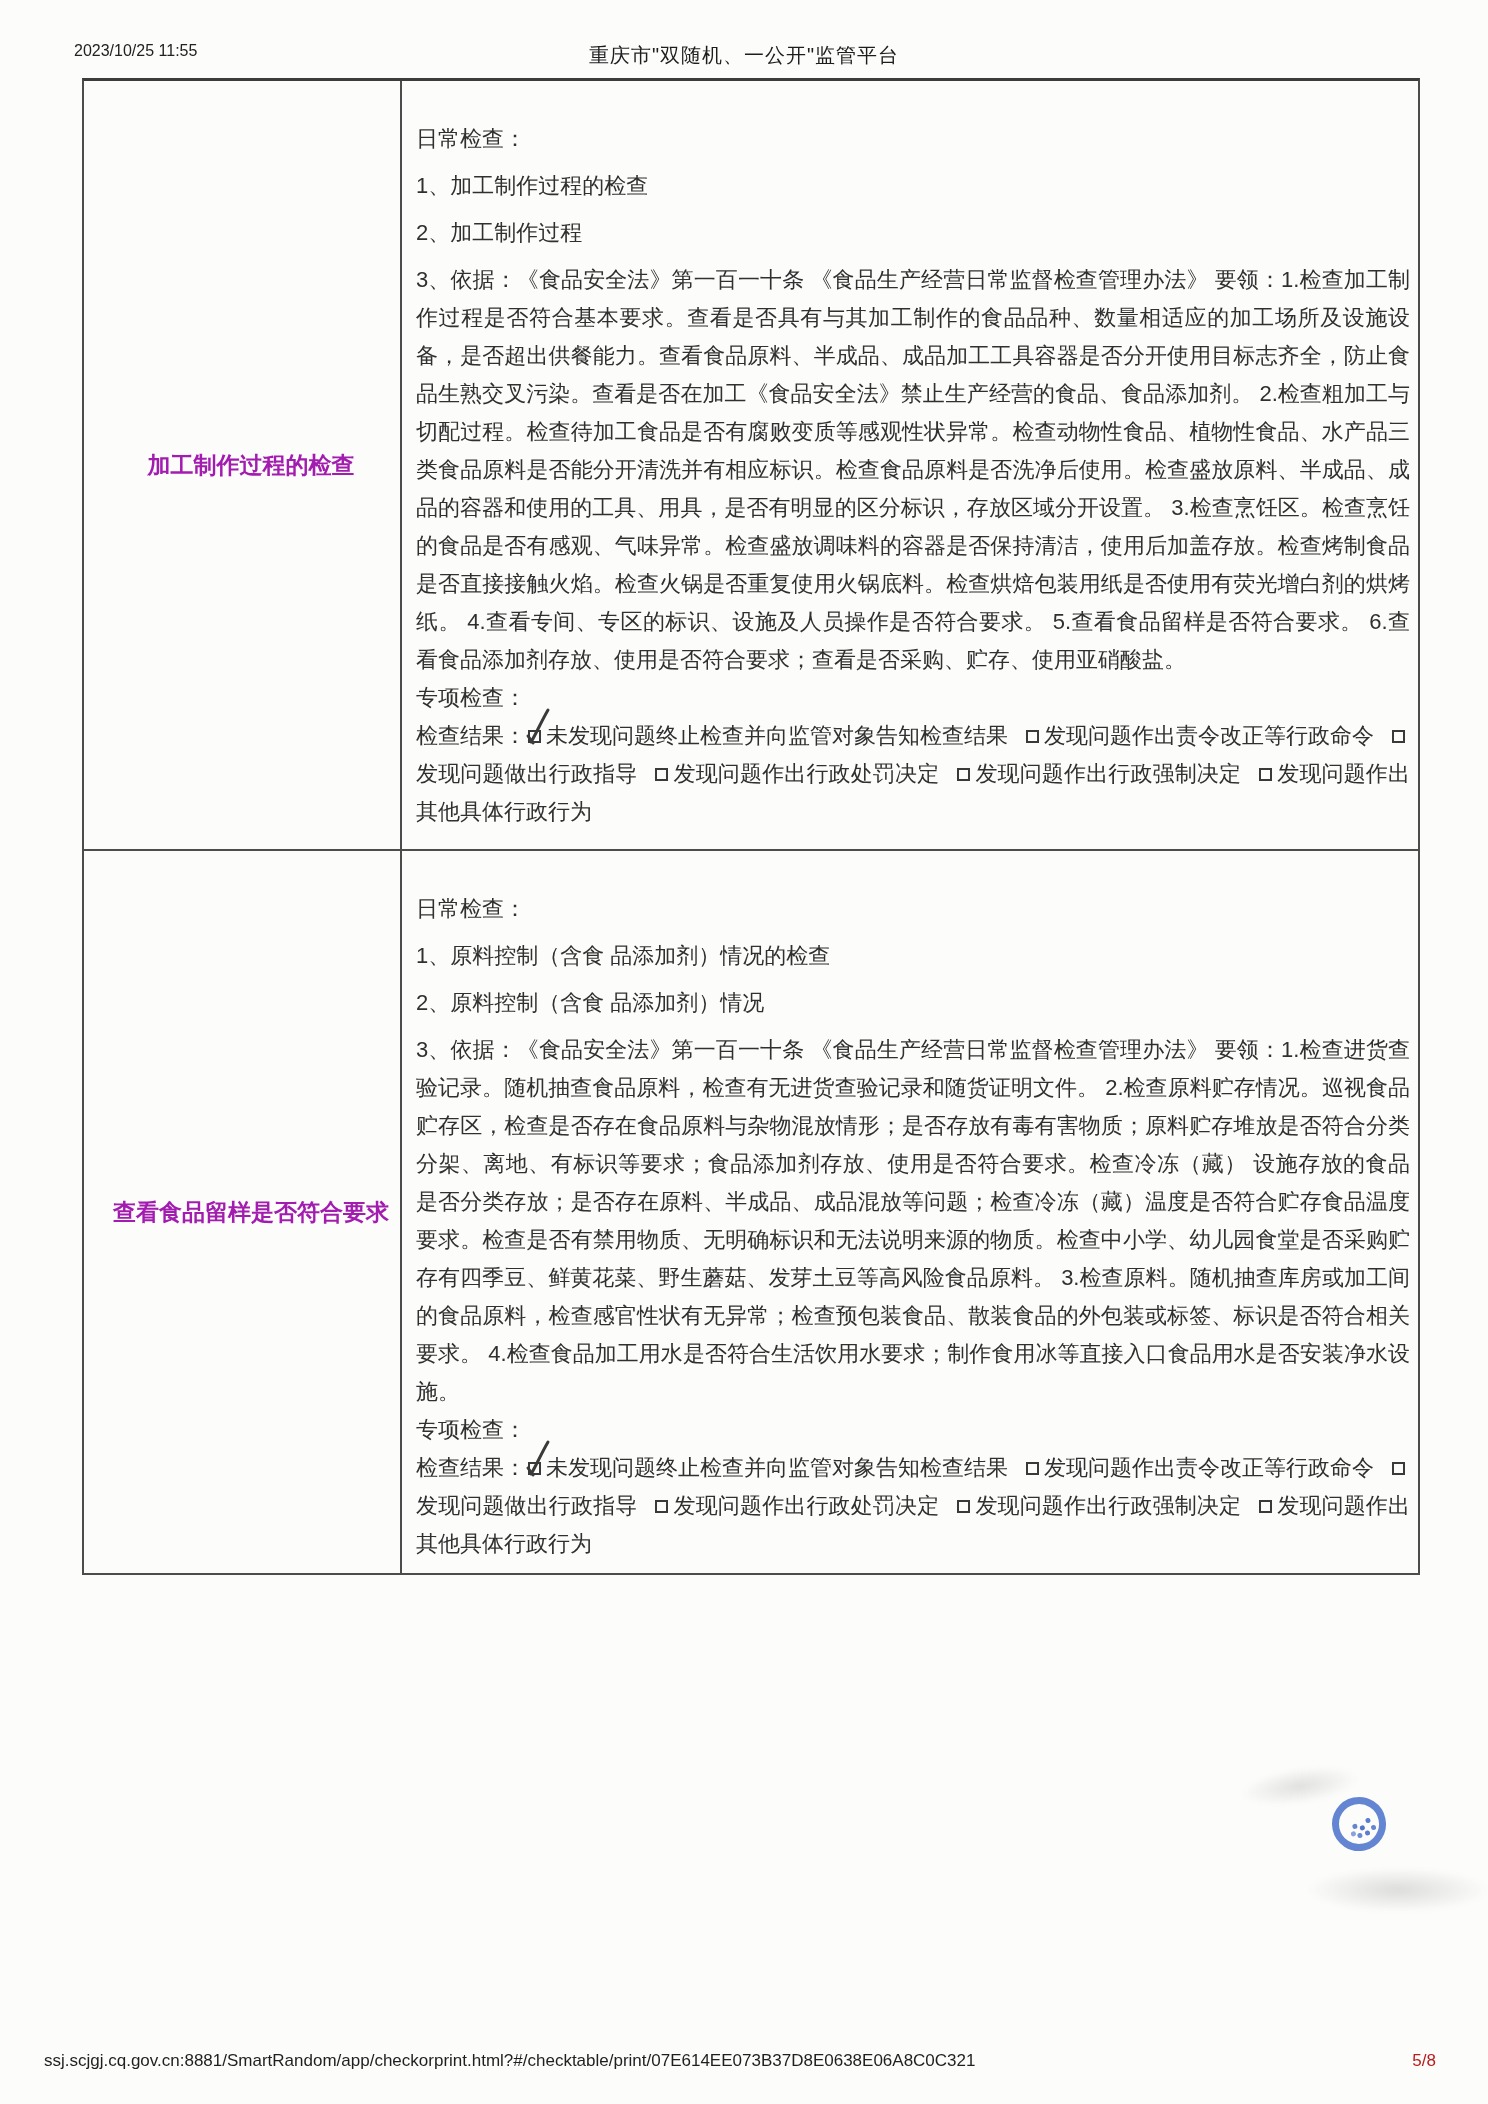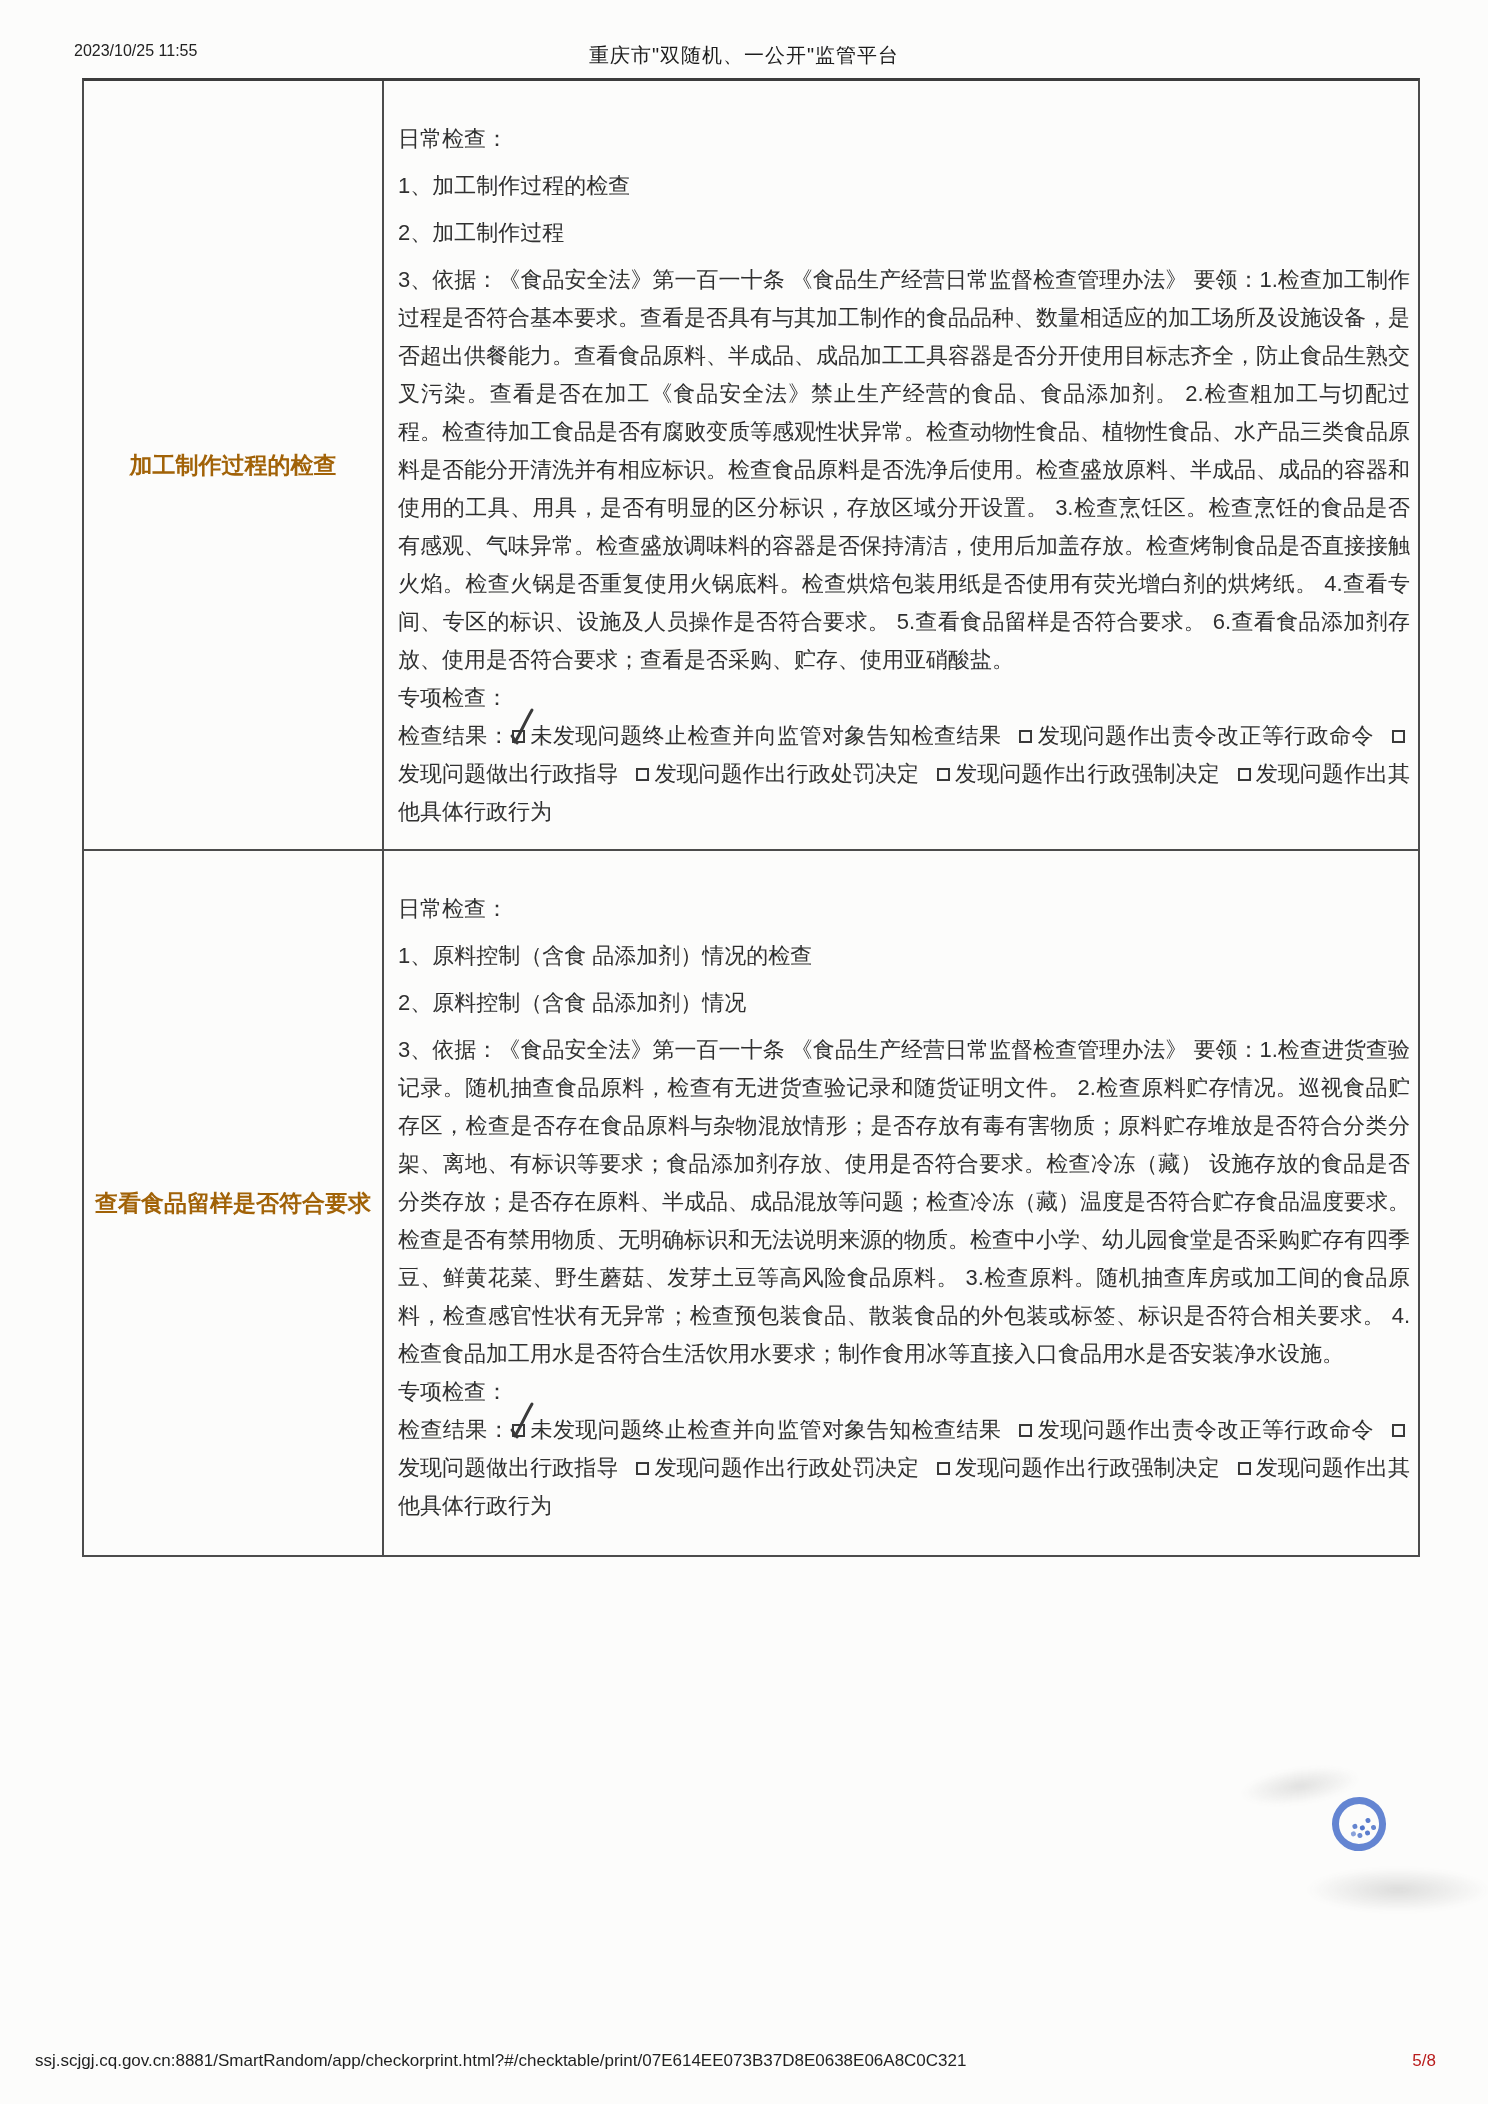--- a/index.html
+++ b/index.html
@@ -17,22 +17,22 @@
     position:absolute;left:82px;top:78px;width:1338px;
     border:2px solid #4c4c4c;border-top:3px solid #3c3c3c;
     box-sizing:border-box;background:transparent;
   }
   .t-row{display:flex;box-sizing:border-box;}
   .t-row.first{border-bottom:2px solid #4c4c4c;min-height:770px;}
   .t-row.second{min-height:704px;}
   .t-head{
     width:300px;flex:0 0 300px;border-right:2px solid #4c4c4c;
     display:flex;align-items:center;justify-content:center;
-    font-size:23px;font-weight:bold;color:#a16207;text-align:center;
-    box-sizing:border-box;padding:0 6px;
+    font-size:23px;font-weight:bold;color:#a21caf;text-align:center;
+    box-sizing:border-box;padding:0 6px;margin-left:18px;
   }
   .t-body{
     flex:1;box-sizing:border-box;
     padding:15px 8px 10px 14px;
     font-size:22px;line-height:38px;color:#303030;
     text-align:justify;
     margin-top:24px;
   }
   .t-body p{margin:0;}
   .t-body p.lead{margin-bottom:9px;}
@@ -63,21 +63,21 @@
     position:absolute;left:1240px;top:1768px;width:120px;height:36px;
     background:radial-gradient(ellipse at center, rgba(60,60,60,0.14), transparent 70%);
     filter:blur(2px);transform:rotate(-8deg);
   }
   .smudge2{
     position:absolute;left:1308px;top:1868px;width:180px;height:44px;
     background:radial-gradient(ellipse at center, rgba(60,60,60,0.16), transparent 72%);
     filter:blur(2px);
   }
   
-  .ftr-url{position:absolute;left:35px;top:2051px;font-size:17px;color:#1f1f1f;}
+  .ftr-url{position:absolute;left:44px;top:2051px;font-size:17px;color:#1f1f1f;}
   .ftr-page{position:absolute;right:52px;top:2051px;font-size:17px;color:#b91c1c;}
 </style>
 </head>
 <body>
 
 <div class="hdr-datetime">2023/10/25 11:55</div>
 <div class="hdr-title">重庆市"双随机、一公开"监管平台</div>
 
 <div class="doc-table">
 

